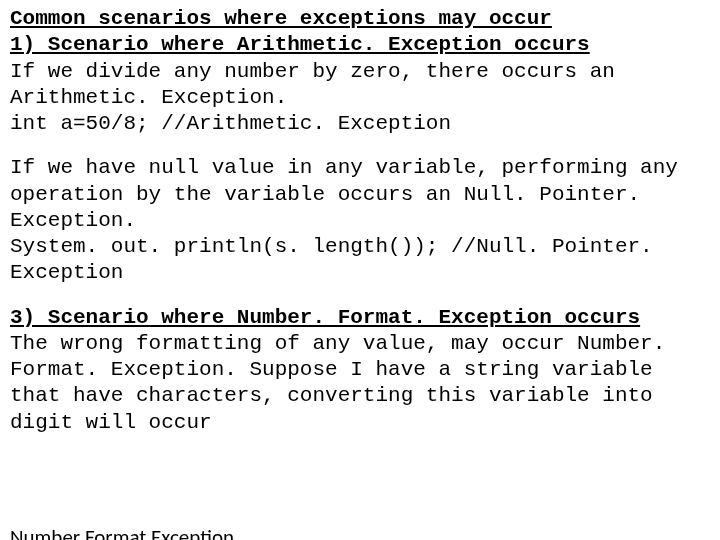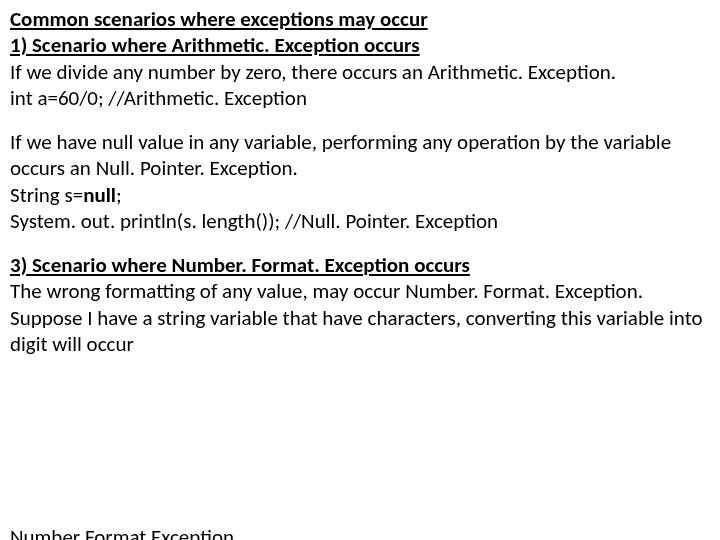--- a/index.html
+++ b/index.html
@@ -18,47 +18,45 @@
     padding: 6px 10px 0 10px;
   }
   .u {
     text-decoration: underline;
   }
   .b {
     font-weight: 700;
   }
   .block {
     margin: 0 0 18px 0;
+    font-family: Liberation Mono, monospace;
   }
   .line {
     display: block;
   }
 </style>
 </head>
 <body>
 
 <div class="page">
 
   <div class="block" style="margin-bottom:0;">
     <span class="u b line">Common scenarios where exceptions may occur</span>
 
     <span class="u b line">1) Scenario where Arithmetic. Exception occurs</span>
     <span class="line">If we divide any number by zero, there occurs an Arithmetic. Exception.</span>
     <span class="line">
-      <span>int a=60/0; //Arithmetic. Exception</span><span class="b"></span><span></span>
+      <span>int a=50/8; //Arithmetic. Exception</span><span class="b"></span><span></span>
     </span>
   </div>
 
   <div style="height:18px"></div>
 
   <div class="block">
     <span class="line">If we have null value in any variable, performing any operation by the variable occurs an Null. Pointer. Exception.</span>
-    <span class="line">
-      <span>String s=</span><span class="b">null</span><span>;</span>
-    </span>
     <span class="line">
       <span>System. out. println(s. length()); //Null. Pointer. Exception</span><span class="b"></span><span></span>
     </span>
   </div>
 
   <div class="block" style="margin-bottom:12px;">
     <span class="u b line">3) Scenario where Number. Format. Exception occurs</span>
     <span class="line">The wrong formatting of any value, may occur Number. Format. Exception. Suppose I have a string variable that have characters, converting this variable into digit will occur</span>
   </div>
 

